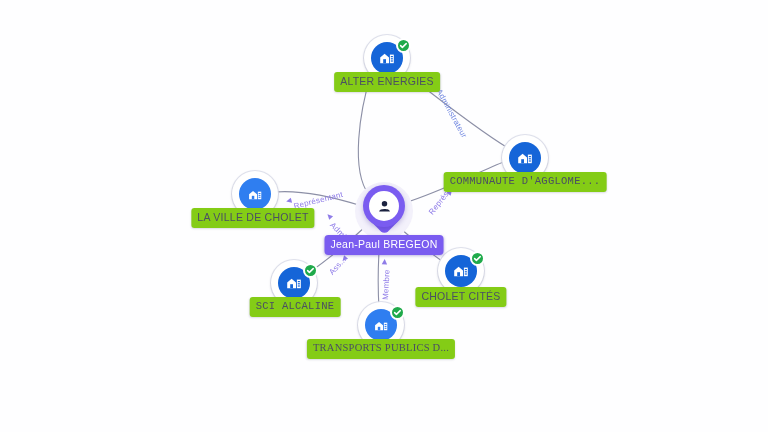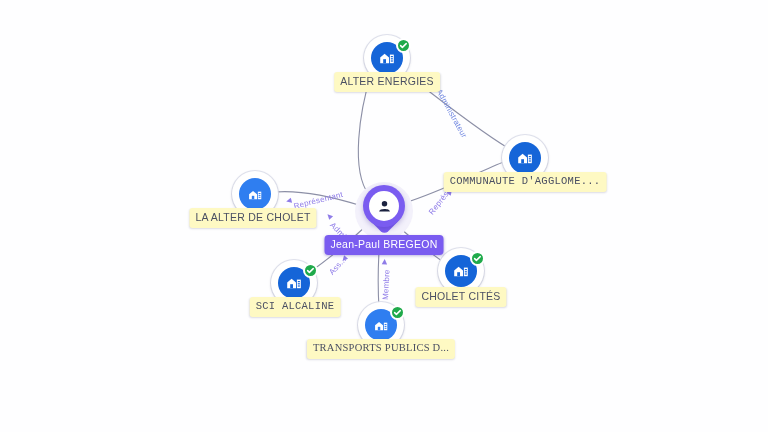--- a/index.html
+++ b/index.html
@@ -99,21 +99,21 @@
     display: flex;
     align-items: center;
     justify-content: center;
   }
   .badge svg { display: block; }
 
   .node-label {
     position: absolute;
     transform: translateX(-50%);
     white-space: nowrap;
-    background: #fef9c3;
+    background: #84cc16;
     color: #4a4f63;
     font-size: 10.5px;
     letter-spacing: 0.25px;
     line-height: 1;
     padding: 4px 6px 5px 6px;
     border-radius: 3px;
     box-shadow: 0 1px 2px rgba(40,40,80,0.16);
   }
   .node-label.person {
     background: #7a5cf0;
@@ -274,21 +274,21 @@
         <svg width="17" height="17" viewBox="0 0 18 18">
           <path d="M2.2 8.8 L6.4 5.2 L10.6 8.8 L10.6 14.0 L2.2 14.0 Z" fill="#ffffff"></path>
           <rect x="5.1" y="10.4" width="2.6" height="3.6" fill="#2f7ef0"></rect>
           <rect x="11.5" y="6.0" width="3.6" height="8.0" fill="#ffffff"></rect>
           <rect x="12.3" y="7.4" width="2.0" height="1.1" fill="#2f7ef0"></rect>
           <rect x="12.3" y="9.4" width="2.0" height="1.1" fill="#2f7ef0"></rect>
           <rect x="12.3" y="11.4" width="2.0" height="1.1" fill="#2f7ef0"></rect>
         </svg>
       </span>
     </div>
-    <div class="node-label" style="left:-2px; top:14px;">LA ALTER DE CHOLET</div>
+    <div class="node-label" style="left:-2px; top:14px;">LA VILLE DE CHOLET</div>
   </div>
 
   <div class="node" style="left:294px; top:283px;">
     <div class="node-halo"></div>
     <div class="node-disc" style="background:#1565d8;">
       <span>
         <svg width="18" height="18" viewBox="0 0 18 18">
           <path d="M2.2 8.6 L6.6 4.8 L11 8.6 L11 14.2 L2.2 14.2 Z" fill="#ffffff"></path>
           <rect x="5.2" y="10.2" width="2.8" height="4" fill="#1565d8"></rect>
           <rect x="11.9" y="5.6" width="3.9" height="8.6" fill="#ffffff"></rect>

